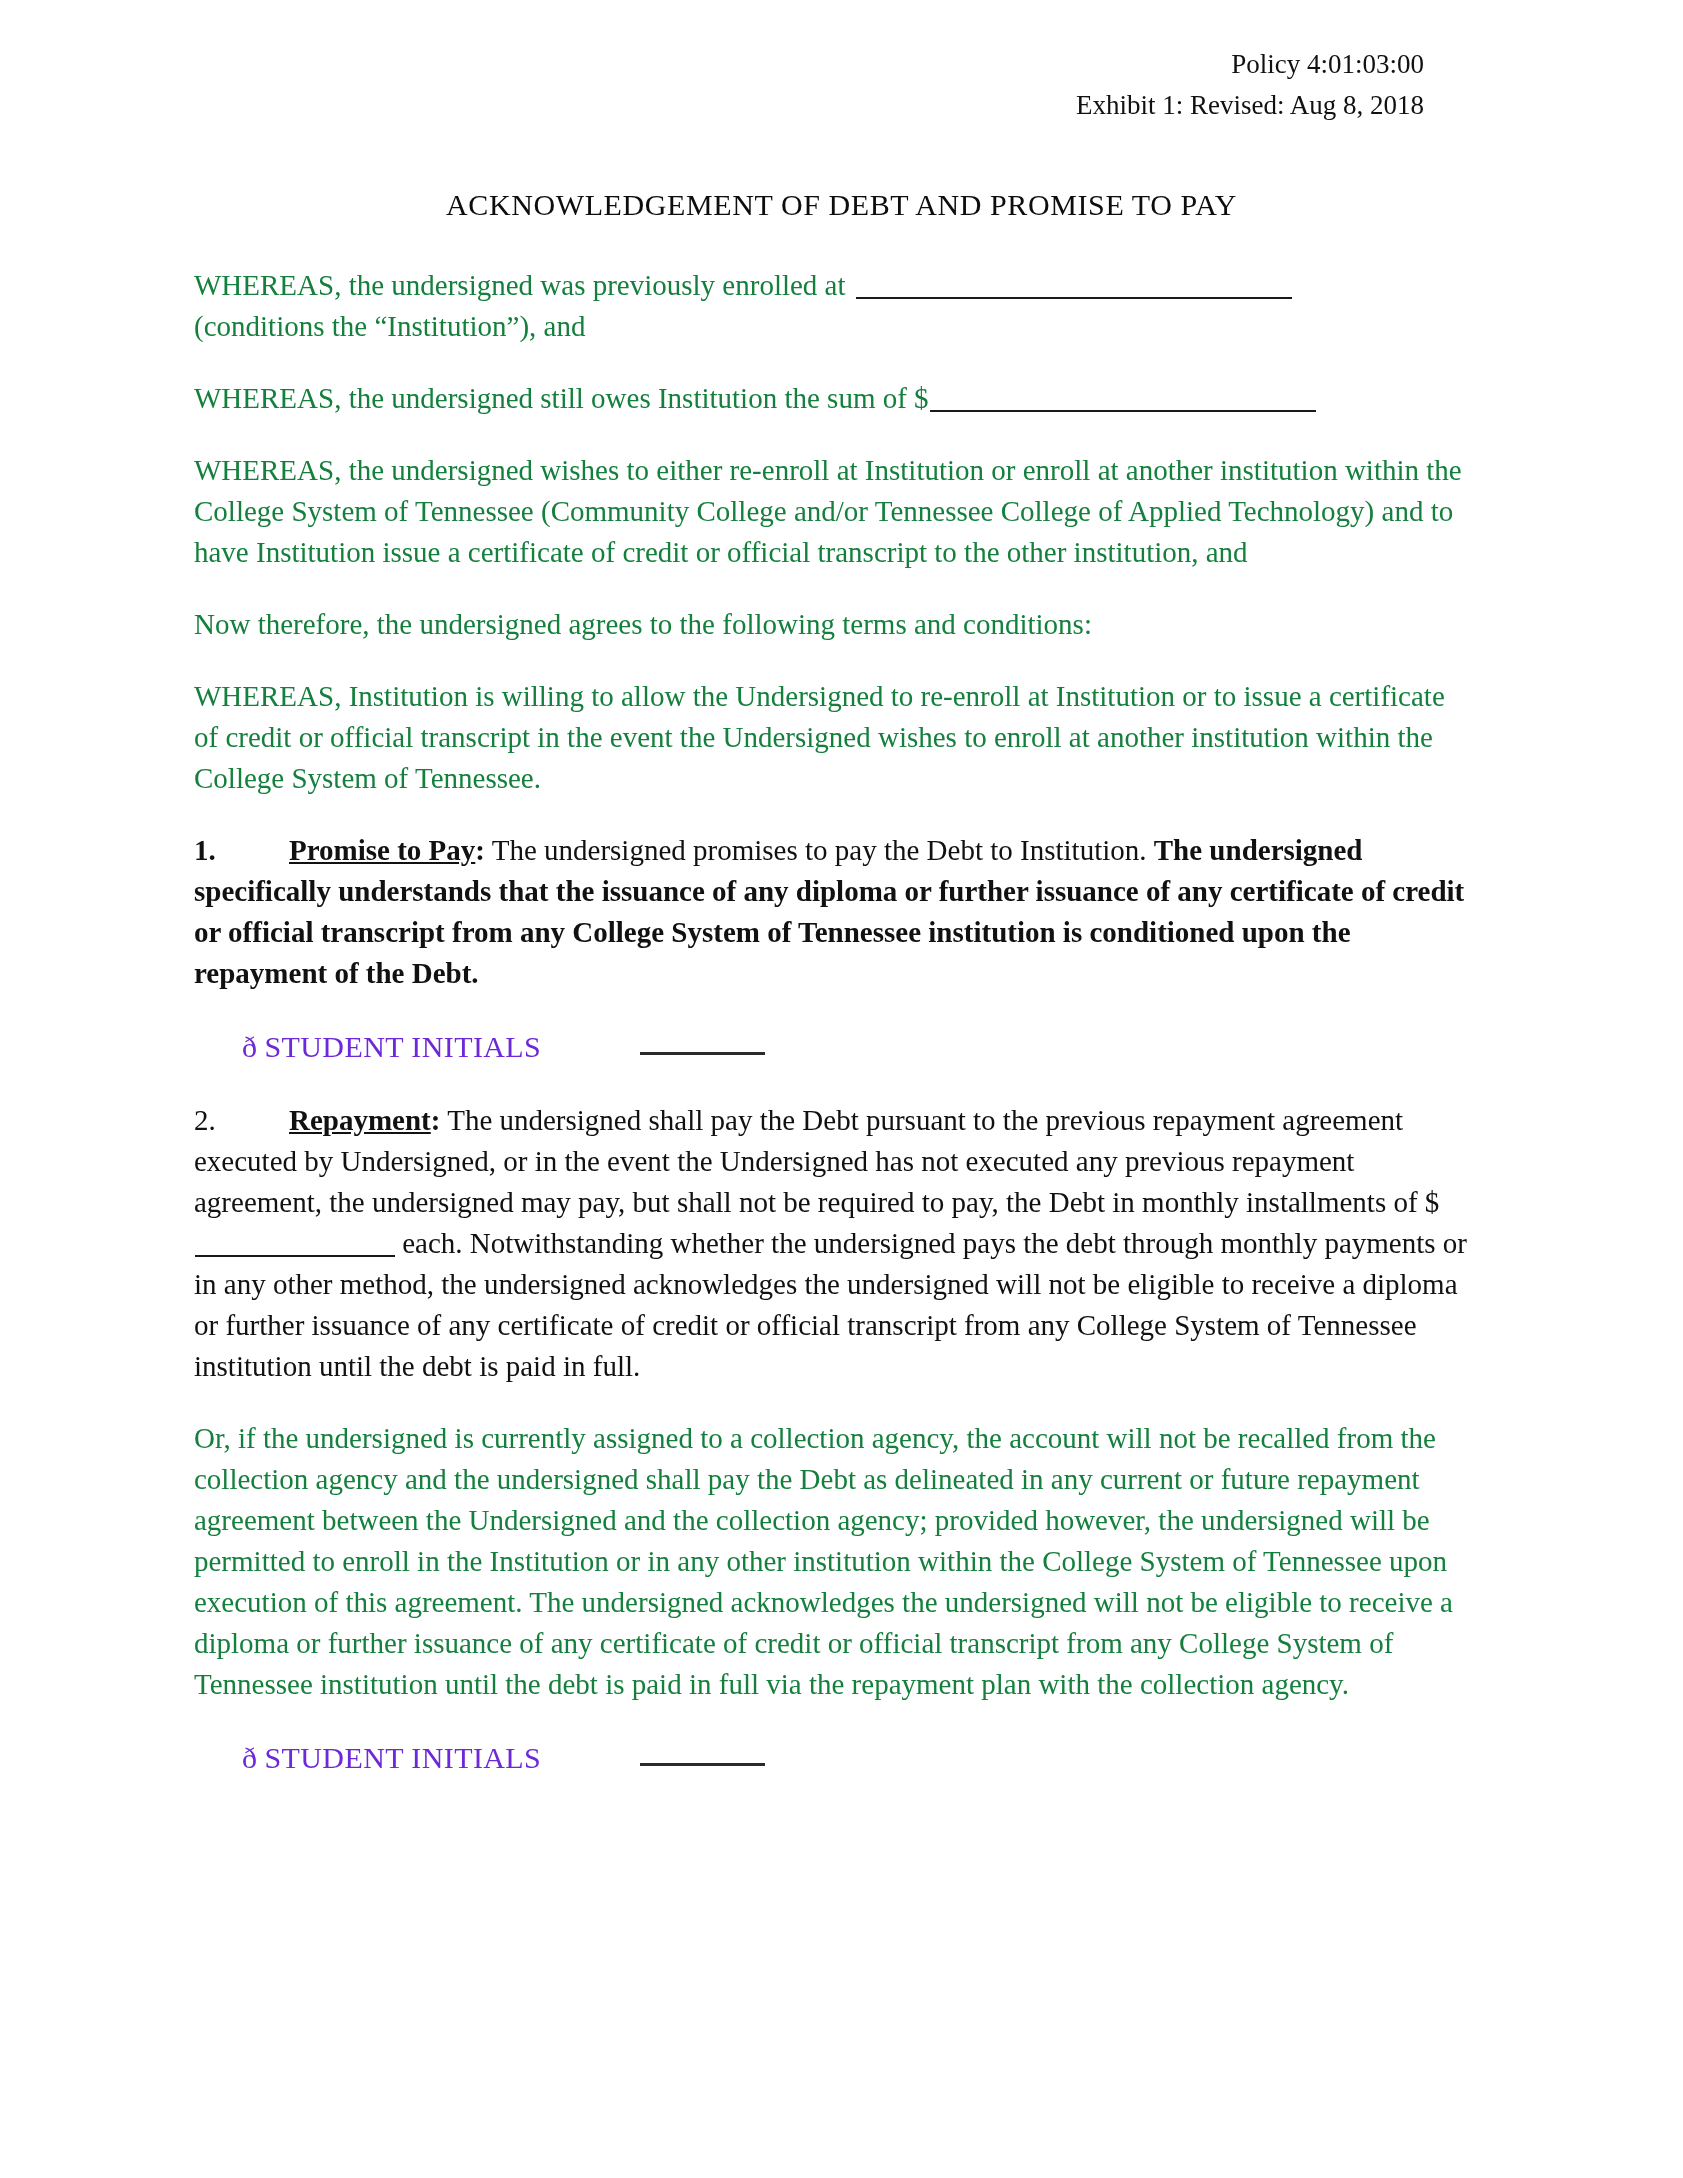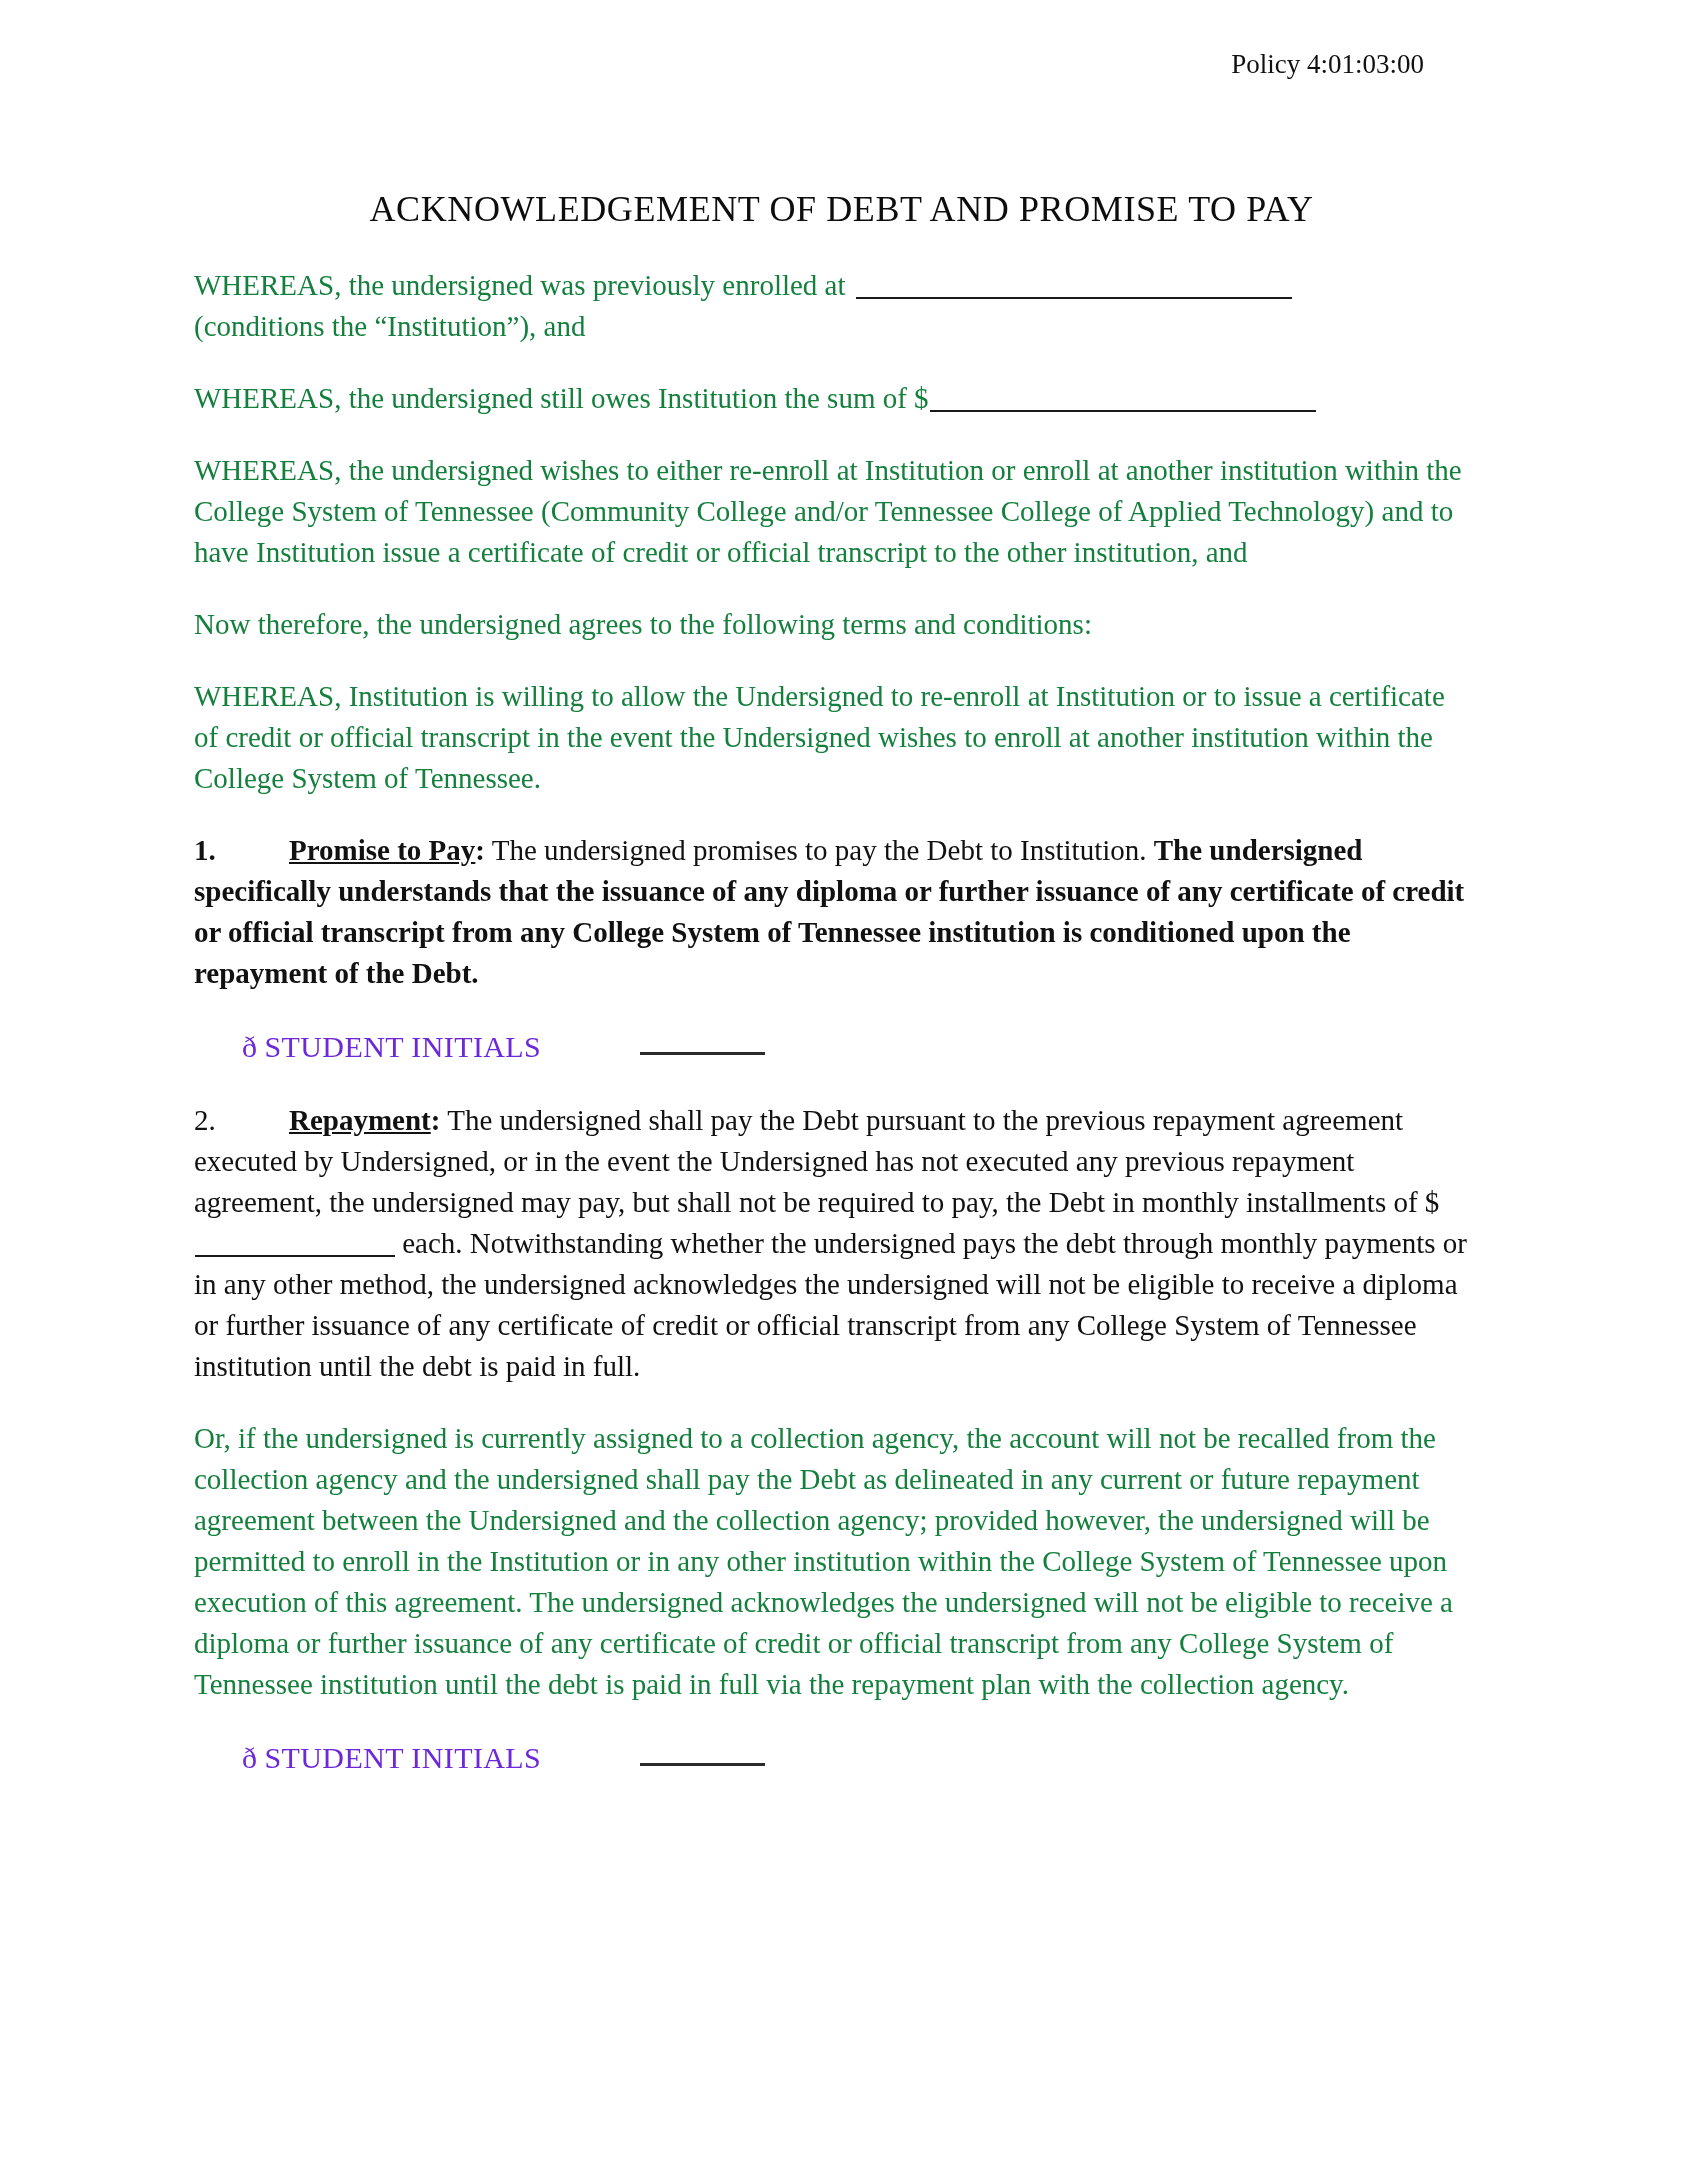--- a/index.html
+++ b/index.html
@@ -38,21 +38,21 @@
   }
   .header-line { display: block; white-space: pre; }
 
   
   .doc-title {
     position: absolute;
     left: 0;
     top: 188px;
     width: 1683px;
     text-align: center;
-    font-size: 36px;
+    font-size: 30px;
     letter-spacing: 0.6px;
     color: #0d0d0d;
   }
 
   
   .body-col {
     position: absolute;
     left: 194px;
     top: 265px;
     width: 1275px;
@@ -111,20 +111,21 @@
     margin-left: 99px;
   }
 </style>
 </head>
 <body>
 
 <div class="page">
 
   <div class="header-block">
     <span class="header-line">Policy 4:01:03:00</span>
+    <span class="header-line">Exhibit 1: Revised: Aug 8, 2018</span>
   </div>
 
   <div class="doc-title">ACKNOWLEDGEMENT OF DEBT AND PROMISE TO PAY</div>
 
   <div class="body-col">
 
     <p class="para">
       <span>WHEREAS, the undersigned was previously enrolled at</span><span class="blank blank-inst"></span><br>
       <span>(conditions the “Institution”), and</span>
     </p>

